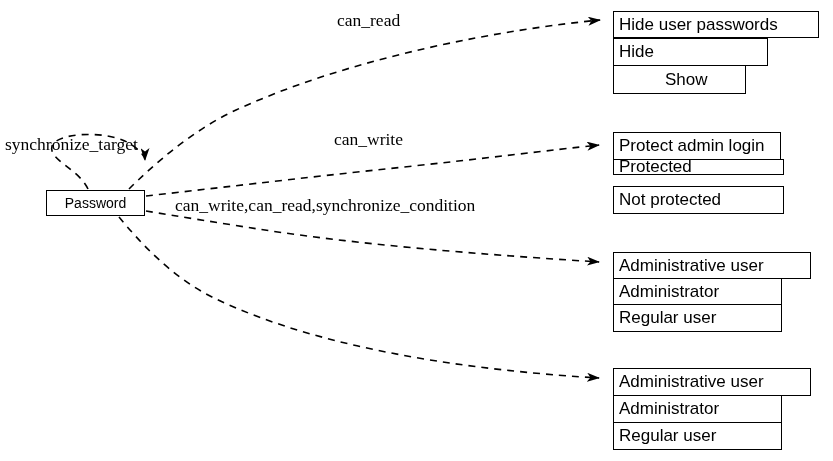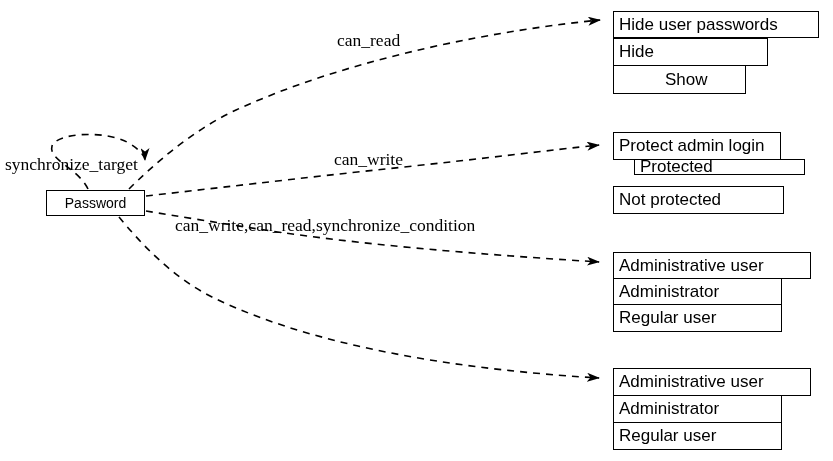--- a/index.html
+++ b/index.html
@@ -62,21 +62,20 @@
   .rec-row > span {
     padding-left: 5px;
   }
   .edge-label {
     position: absolute;
     font-family: "Liberation Serif", serif;
     font-size: 17.5px;
     color: #000000;
     white-space: nowrap;
     line-height: 1;
-    margin-top: 20px;
   }
 </style>
 </head>
 <body>
 
 <div id="canvas">
 
   <svg id="edge-layer" viewBox="0 0 833 461" xmlns="http://www.w3.org/2000/svg">
     <defs>
       <marker id="arrow" markerWidth="13" markerHeight="9" refX="12" refY="4.5" orient="auto" markerUnits="userSpaceOnUse">
@@ -117,21 +116,21 @@
   <div class="rec-row" style="left:613px; top:38px; width:155px; height:28px;">
     <span>Hide</span>
   </div>
   <div class="rec-row" style="left:613px; top:65px; width:133px; height:29px;padding-left:46px;">
     <span>Show</span>
   </div>
 
   <div class="rec-row" style="left:613px; top:132px; width:168px; height:28px;">
     <span>Protect admin login</span>
   </div>
-  <div class="rec-row" style="left:613px; top:159px; width:171px; height:16px;margin-left:21px;">
+  <div class="rec-row" style="left:613px; top:159px; width:171px; height:16px;">
     <span>Protected</span>
   </div>
   <div class="rec-row" style="left:613px; top:186px; width:171px; height:28px;">
     <span>Not protected</span>
   </div>
 
   <div class="rec-row" style="left:613px; top:252px; width:198px; height:27px;">
     <span>Administrative user</span>
   </div>
   <div class="rec-row" style="left:613px; top:278px; width:169px; height:27px;">

